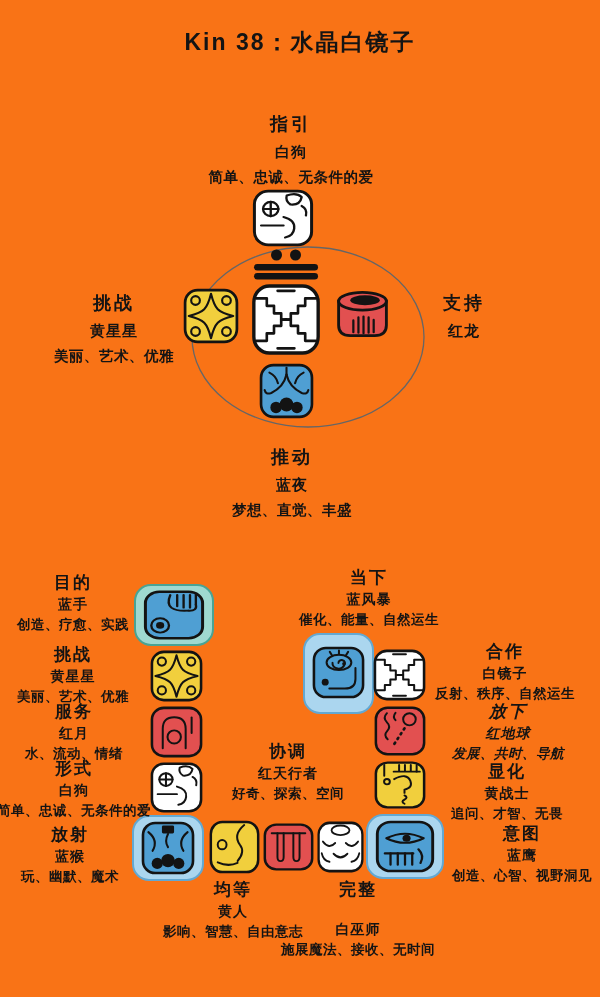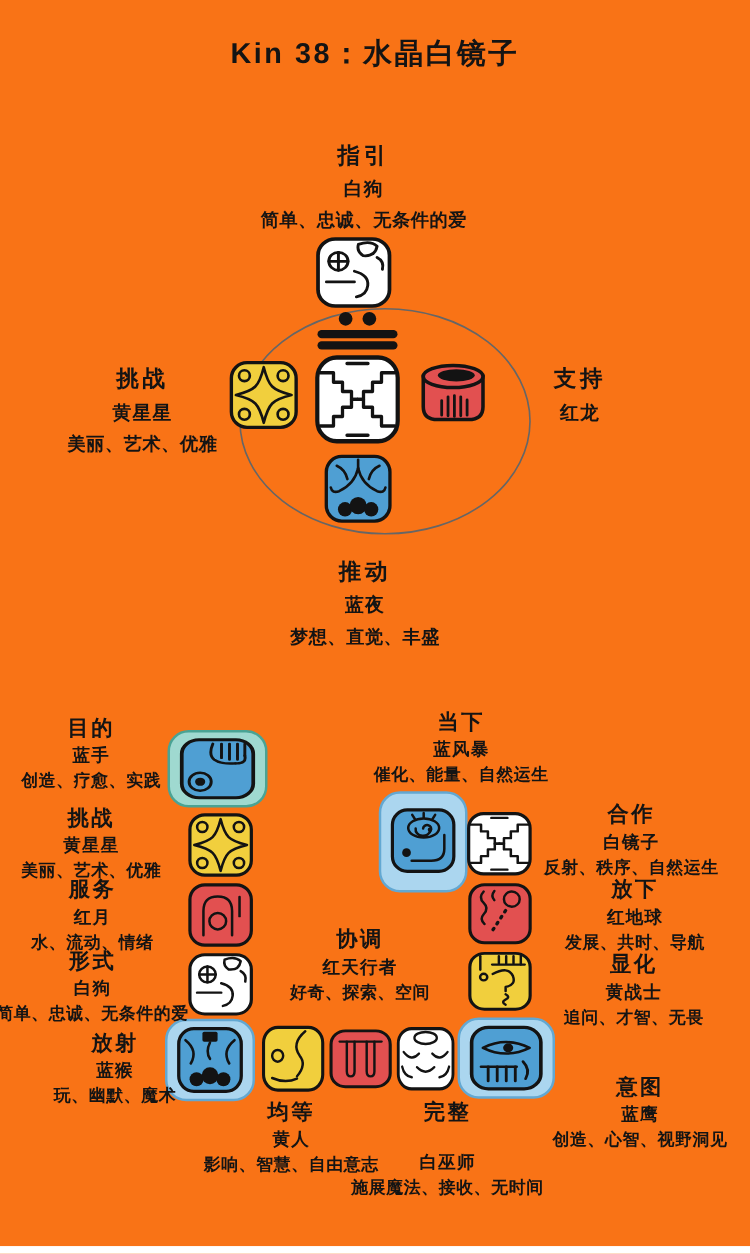--- a/index.html
+++ b/index.html
@@ -207,21 +207,21 @@
           <g stroke="#131313" stroke-width="2.2" fill="none" stroke-linecap="round" stroke-linejoin="round">
             <path d="M9,13 q11,9 4.5,20"></path>
             <path d="M51,13 q-11,9 -4.5,20"></path>
             <path d="M30,15 q-4,8 0,14"></path>
           </g>
           <circle cx="18.5" cy="46.5" r="6" fill="#131313"></circle>
           <circle cx="30" cy="43.5" r="7.2" fill="#131313"></circle>
           <circle cx="41.5" cy="46.5" r="6" fill="#131313"></circle>
         </svg>
       </div>
-      <div class="lbl" style="left: 92px; top: 825px;">
+      <div class="lbl" style="left: 70px; top: 825px;">
         <div class="pos">放射</div>
         <div class="seal">蓝猴</div>
         <div class="kw">玩、幽默、魔术</div>
       </div>
       <div class="glyph" style="left: 208px; top: 819px; width: 53px; height: 56px;">
         <svg viewBox="0 0 60 60" preserveAspectRatio="none">
           <rect x="3.2" y="3.2" width="53.6" height="53.6" rx="13" fill="#f1cf3d" stroke="#131313" stroke-width="2.8"></rect>
           <g stroke="#131313" stroke-width="2.2" fill="none" stroke-linecap="round" stroke-linejoin="round">
             <circle cx="16" cy="27.5" r="5"></circle>
             <path d="M41,6.5 q-13,10.5 -5,21 q6.5,7.5 -2.5,17.5"></path>
@@ -273,21 +273,21 @@
           <rect x="3.2" y="3.2" width="53.6" height="53.6" rx="13" fill="#4f9fd3" stroke="#131313" stroke-width="2.8"></rect>
           <g stroke="#131313" stroke-width="2.2" fill="none" stroke-linecap="round" stroke-linejoin="round">
             <path d="M12,21 Q30,11 48,21 Q30,31 12,21 Z"></path>
             <path d="M10.5,37.5 H38"></path>
             <path d="M16,37.5 V50 M23,37.5 V50 M30,37.5 V50 M37,37.5 V50"></path>
             <path d="M43,33 q6,7 2,15"></path>
           </g>
           <circle cx="31.5" cy="21" r="3.9" fill="#131313"></circle>
         </svg>
       </div>
-      <div class="lbl" style="left: 512px; top: 860px;">
+      <div class="lbl" style="left: 512px; top: 824px; padding-left: 20px;">
         <div class="pos">意图</div>
         <div class="seal">蓝鹰</div>
         <div class="kw">创造、心智、视野洞见</div>
       </div>
       <div class="glyph" style="left: 373px; top: 760px; width: 54px; height: 50px;">
         <svg viewBox="0 0 60 60" preserveAspectRatio="none">
           <rect x="3.2" y="3.2" width="53.6" height="53.6" rx="13" fill="#f1cf3d" stroke="#131313" stroke-width="2.8"></rect>
           <g stroke="#131313" stroke-width="2.2" fill="none" stroke-linecap="round" stroke-linejoin="round">
             <path d="M29,6 V13 M35.5,6 V13 M42,6 V13 M48.5,6 V14"></path>
             <path d="M23,14 H52"></path>
@@ -307,21 +307,21 @@
         <svg viewBox="0 0 60 60" preserveAspectRatio="none">
           <rect x="3.2" y="3.2" width="53.6" height="53.6" rx="13" fill="#e25050" stroke="#131313" stroke-width="2.8"></rect>
           <g stroke="#131313" stroke-width="2.2" fill="none" stroke-linecap="round" stroke-linejoin="round">
             <circle cx="40.5" cy="16.5" r="7"></circle>
             <path d="M35,27 L23,46" stroke-dasharray="1.5 5" stroke-width="3"></path>
             <path d="M15.5,9.5 q-5,5.5 0,10.5 q5,5 0,10.5 q-4,4.5 0.8,9"></path>
             <path d="M25,9 q-3.5,4.5 0,8.5"></path>
           </g>
         </svg>
       </div>
-      <div class="lbl" style="left: 508px; top: 702px;">
+      <div class="lbl" style="left: 508px; top: 702px; font-style: italic;">
         <div class="pos">放下</div>
         <div class="seal">红地球</div>
         <div class="kw">发展、共时、导航</div>
       </div>
       <div class="glyph" style="left: 372px; top: 648px; width: 55px; height: 54px;">
         <svg viewBox="0 0 60 60" preserveAspectRatio="none">
           <rect x="3.2" y="3.2" width="53.6" height="53.6" rx="13" fill="#ffffff" stroke="#131313" stroke-width="2.8"></rect>
           <g stroke="#131313" stroke-width="2.2" fill="none" stroke-linecap="round" stroke-linejoin="round">
             <path d="M5,13 h9 v6 h6 v6 h6 v5 h4"></path>
             <path d="M5,47 h9 v-6 h6 v-6 h6 v-5 h4"></path>

